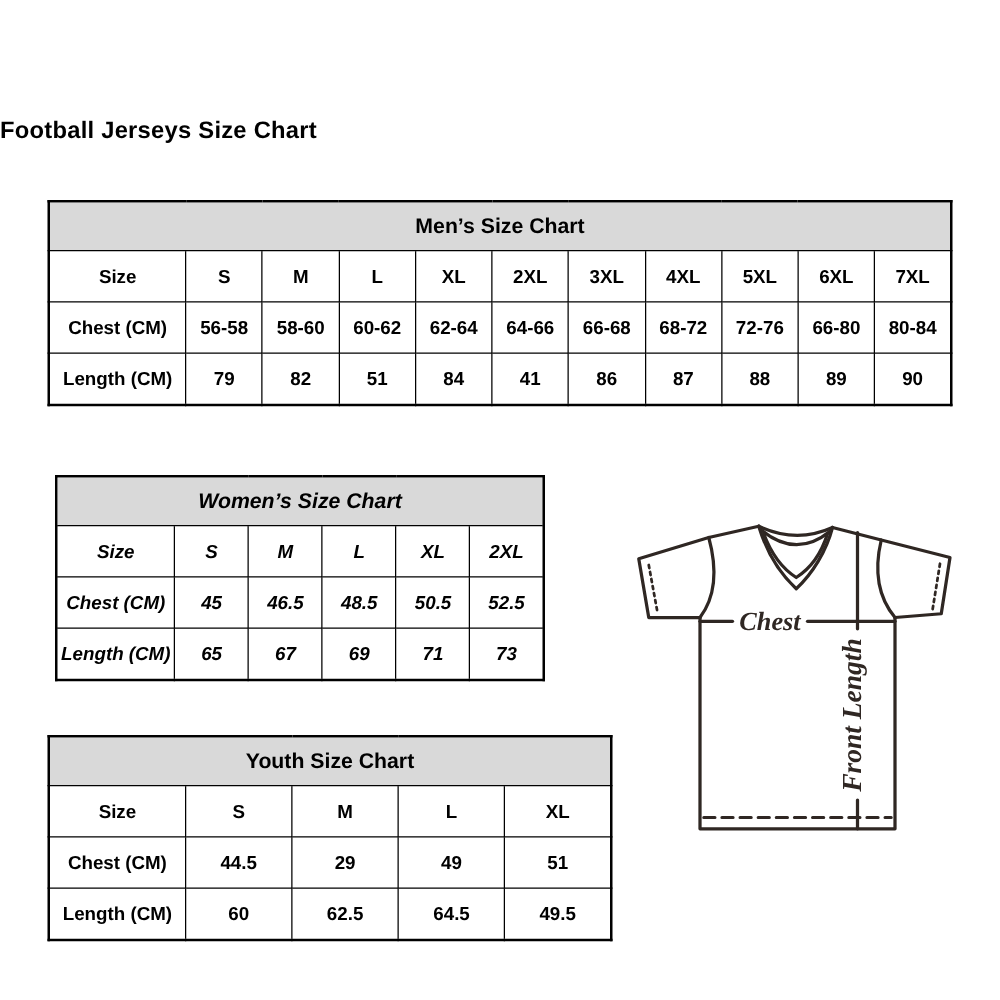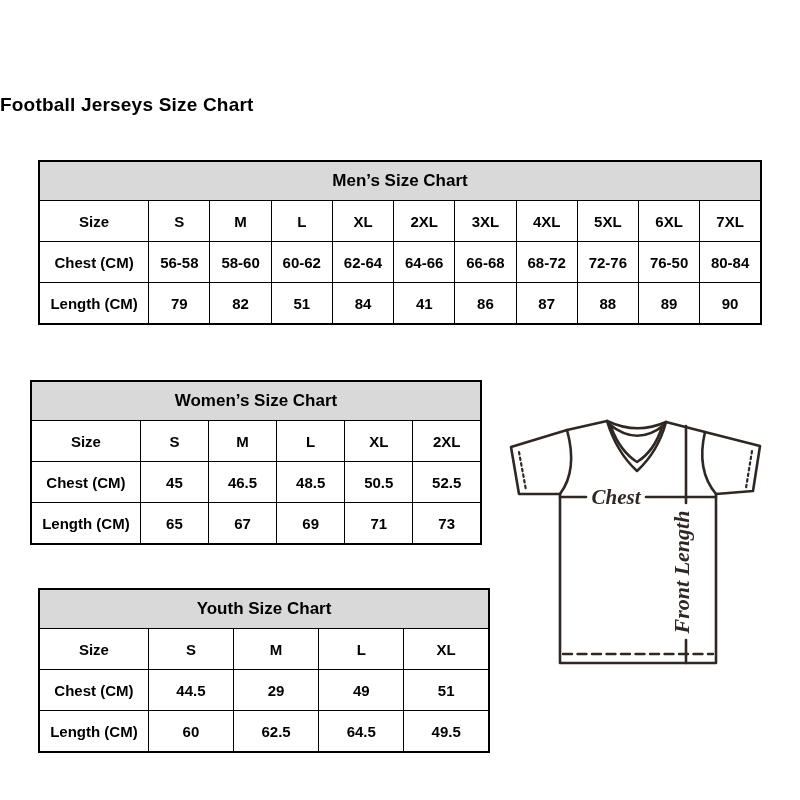--- a/index.html
+++ b/index.html
@@ -16,21 +16,21 @@
     border:2px solid #000;
     margin-top:12px;
   }
   .tbl th,.tbl td{
     border:1.5px solid #000;text-align:center;vertical-align:middle;
     font-weight:bold;padding:0;overflow:hidden;white-space:nowrap;
   }
   .tbl th{background:#d9d9d9;height:38px;font-size:17px;}
   .tbl td{height:40px;font-size:15px;}
   .tbl-mens{left:38px;top:148px;width:724px;}
-  .tbl-womens{left:30px;top:368px;width:452px;}
+  .tbl-womens{left:44px;top:368px;width:392px;font-style:italic;}
   .tbl-youth{left:38px;top:576px;width:452px;}
   .tbl-mens col:first-child{width:15.2%;}
   .tbl-womens col:first-child,.tbl-youth col:first-child{width:24.3%;}
   .jersey{position:absolute;left:505px;top:402px;width:270px;height:270px;}
   .dlabel{
     font-family:"Liberation Serif",serif;font-style:italic;font-weight:bold;
     fill:#2f2723;
   }
 </style>
 </head>
@@ -74,21 +74,21 @@
       <tr>
         <td>Chest (CM)</td>
         <td>56-58</td>
         <td>58-60</td>
         <td>60-62</td>
         <td>62-64</td>
         <td>64-66</td>
         <td>66-68</td>
         <td>68-72</td>
         <td>72-76</td>
-        <td>76-50</td>
+        <td>66-80</td>
         <td>80-84</td>
       </tr>
       <tr>
         <td>Length (CM)</td>
         <td>79</td>
         <td>82</td>
         <td>51</td>
         <td>84</td>
         <td>41</td>
         <td>86</td>

